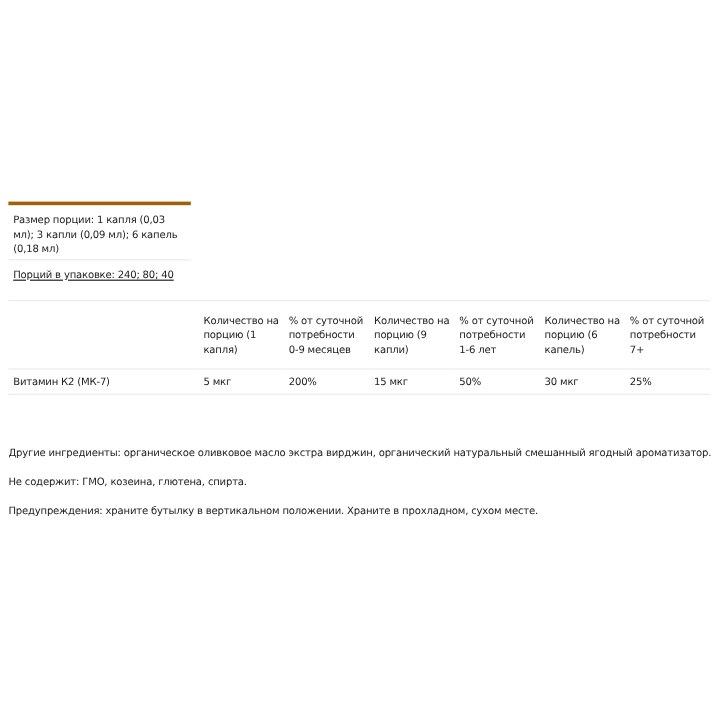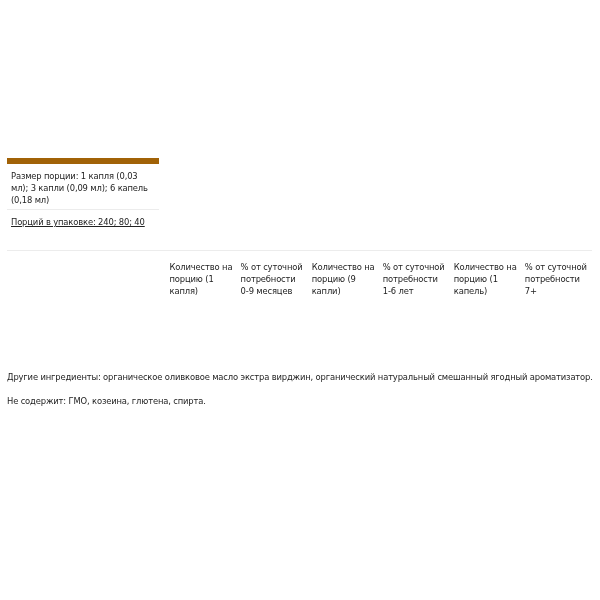--- a/index.html
+++ b/index.html
@@ -6,22 +6,22 @@
     body {
       width: 600px; height: 600px; position: relative; overflow: hidden;
       font-family: "DejaVu Sans", sans-serif;
       color: #222222;
       font-size: 8.4px;
       line-height: 12px;
       letter-spacing: -0.15px;
     }
 
     .serving-block {
-      position: absolute; left: 7px; top: 158px; width: 152px;
-      border-top: 6px solid #a16207;
+      position: absolute; left: 7px; top: 168px; width: 152px;
+      border-top: 3px solid #a16207;
     }
     .serving-cell {
       padding: 6px 4px 5px 4px;
       border-bottom: 1px solid #ececec;
     }
     .serving-cell.first { padding-top: 6px; height: 34px; }
     .serving-cell.second { height: 34px; border-bottom: none; text-decoration: underline; }
 
     .facts-table {
       position: absolute; left: 7px; top: 250px; width: 585px;
@@ -63,22 +63,32 @@
       <col class="col">
       <col class="col">
   </colgroup>
   <tbody>
       <tr class="head">
     <td></td>
     <td>Количество на порцию (1 капля)</td>
     <td>% от суточной потребности 0-9 месяцев</td>
     <td>Количество на порцию (9 капли)</td>
     <td>% от суточной потребности 1-6 лет</td>
-    <td>Количество на порцию (1 капель)</td>
+    <td>Количество на порцию (6 капель)</td>
     <td>% от суточной потребности 7+</td>
+  </tr>
+  <tr class="data">
+    <td>Витамин К2 (МК-7)</td>
+    <td>5 мкг</td>
+    <td>200%</td>
+    <td>15 мкг</td>
+    <td>50%</td>
+    <td>30 мкг</td>
+    <td>25%</td>
   </tr>
 </tbody>
   </table>
 
 <div class="notes">
   <p class="note ingredients">Другие ингредиенты: органическое оливковое масло экстра вирджин, органический натуральный смешанный ягодный ароматизатор.</p>
   <p class="note free">Не содержит: ГМО, козеина, глютена, спирта.</p>
+  <p class="note">Предупреждения: храните бутылку в вертикальном положении. Храните в прохладном, сухом месте.</p>
 </div>
 
 </body></html>

